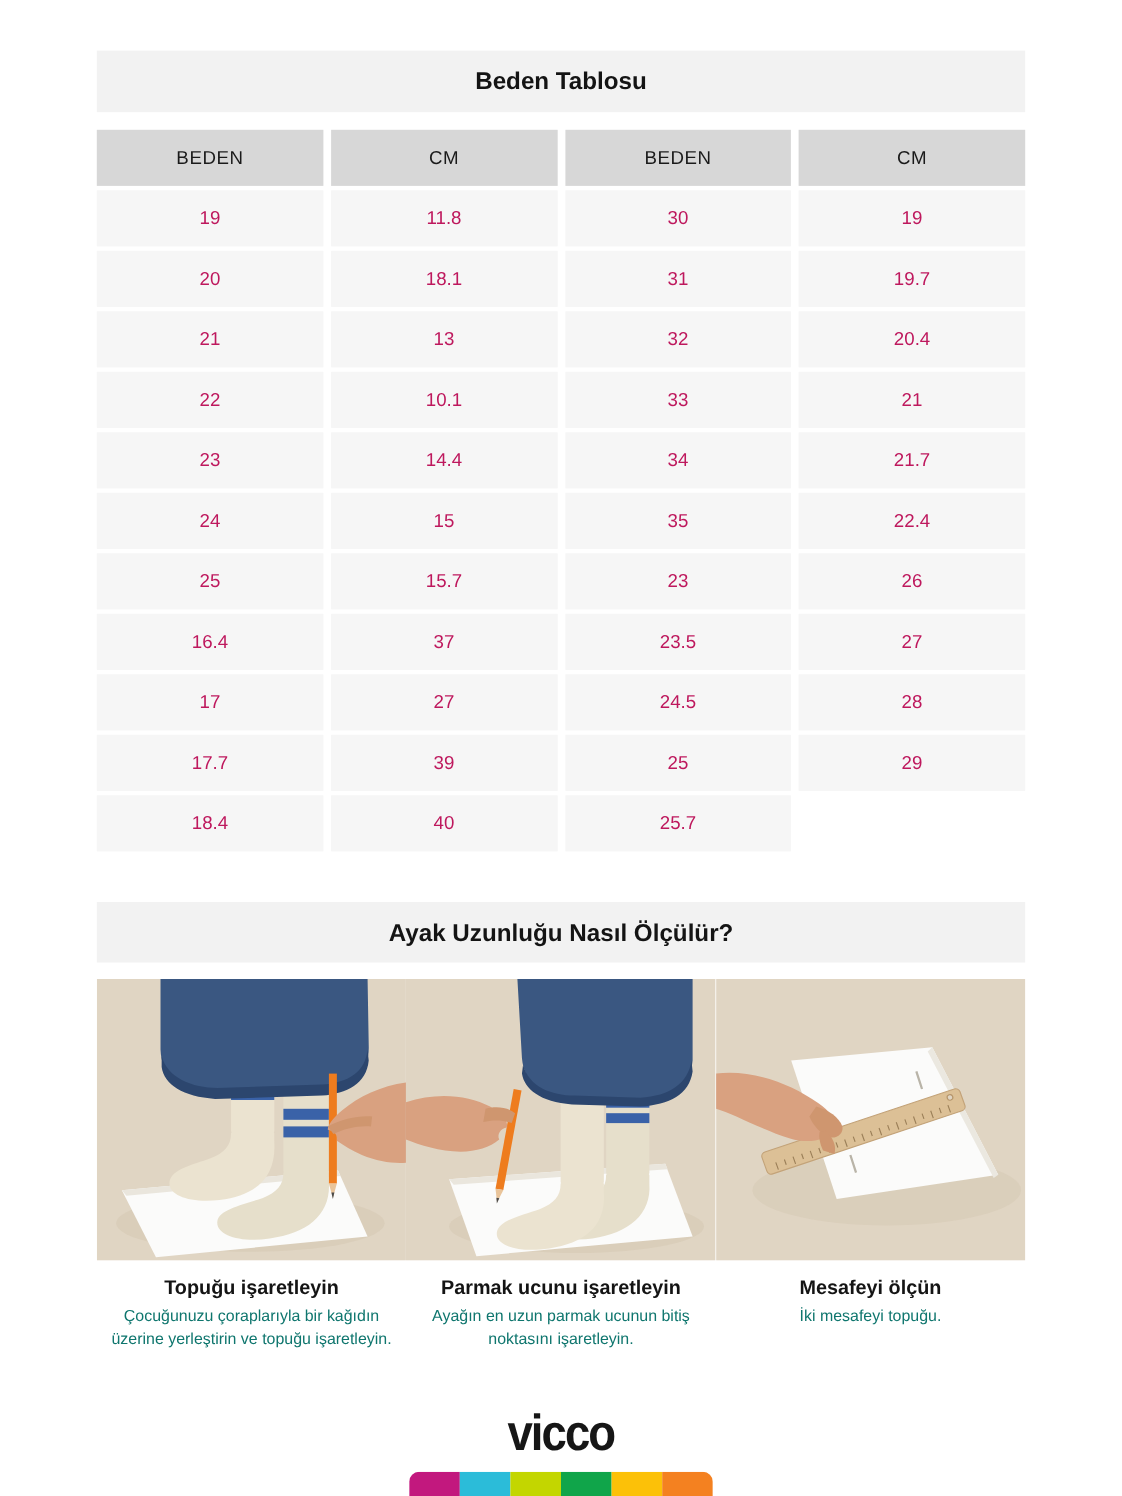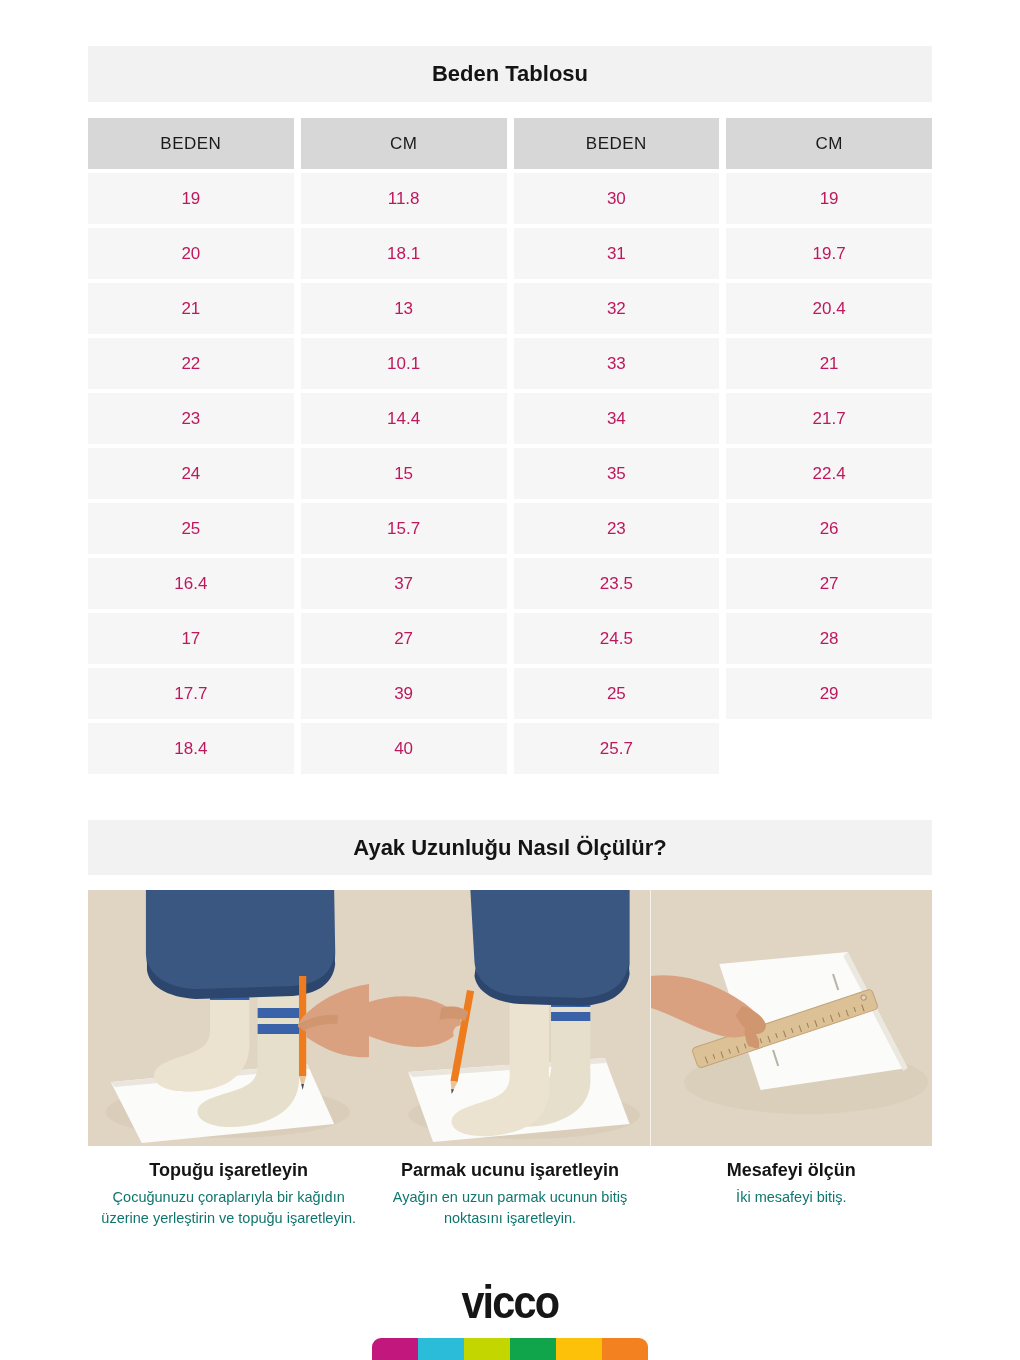--- a/index.html
+++ b/index.html
@@ -218,21 +218,21 @@
           <path d="M48,140 v7 M56,140 v5 M64,140 v7 M72,140 v5 M80,140 v7 M88,140 v5 M96,140 v7 M104,140 v5 M112,140 v7 M120,140 v5 M128,140 v7 M136,140 v5 M144,140 v7 M152,140 v5 M160,140 v7 M168,140 v5 M176,140 v7 M184,140 v5 M192,140 v7 M200,140 v5 M208,140 v7" stroke="#9b7f58" stroke-width="1"></path>
           <circle cx="212" cy="134" r="2.5" fill="#e0d5c3" stroke="#b5946a"></circle>
         </g>
         <g>
           <path d="M0,86 C30,82 64,94 90,113 C102,122 107,130 103,137 C97,147 81,150 65,145 C40,137 14,122 0,118 Z" fill="#d9a180"></path>
           <path d="M88,116 C99,119 108,126 111,134 C112,140 107,145 100,144 C92,141 85,133 82,125 Z" fill="#cf966f"></path>
           <path d="M96,138 C103,144 106,152 104,159 L94,156 C91,149 90,143 91,139 Z" fill="#cf966f"></path>
         </g>
       </svg>
       <div class="step-title">Mesafeyi ölçün</div>
-      <div class="step-desc">İki mesafeyi bitiş.</div>
+      <div class="step-desc">İki mesafeyi topuğu.</div>
     </div>
 
   </div>
 
   <div class="footer">
     <div class="brand">vicco</div>
     <div class="rainbow">
       <span style="background-color: rgb(194, 24, 126);"></span>
       <span style="background-color: rgb(43, 188, 217);"></span>
       <span style="background-color: rgb(195, 214, 0);"></span>

